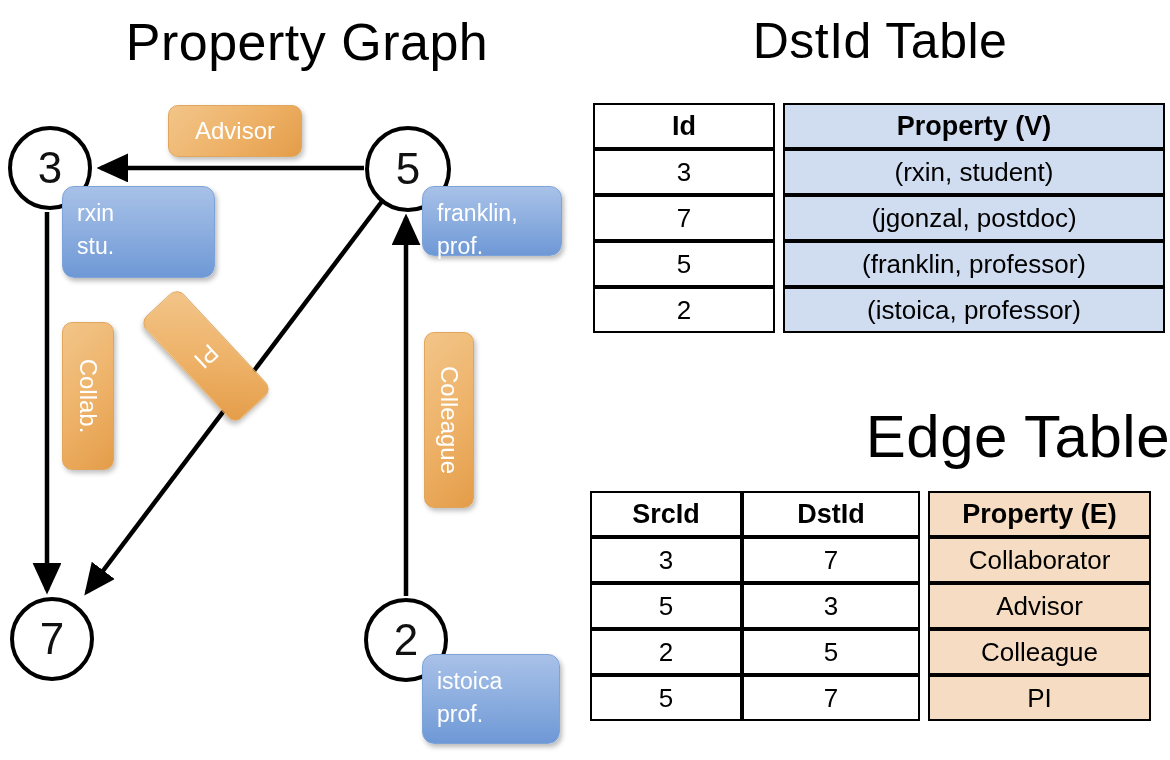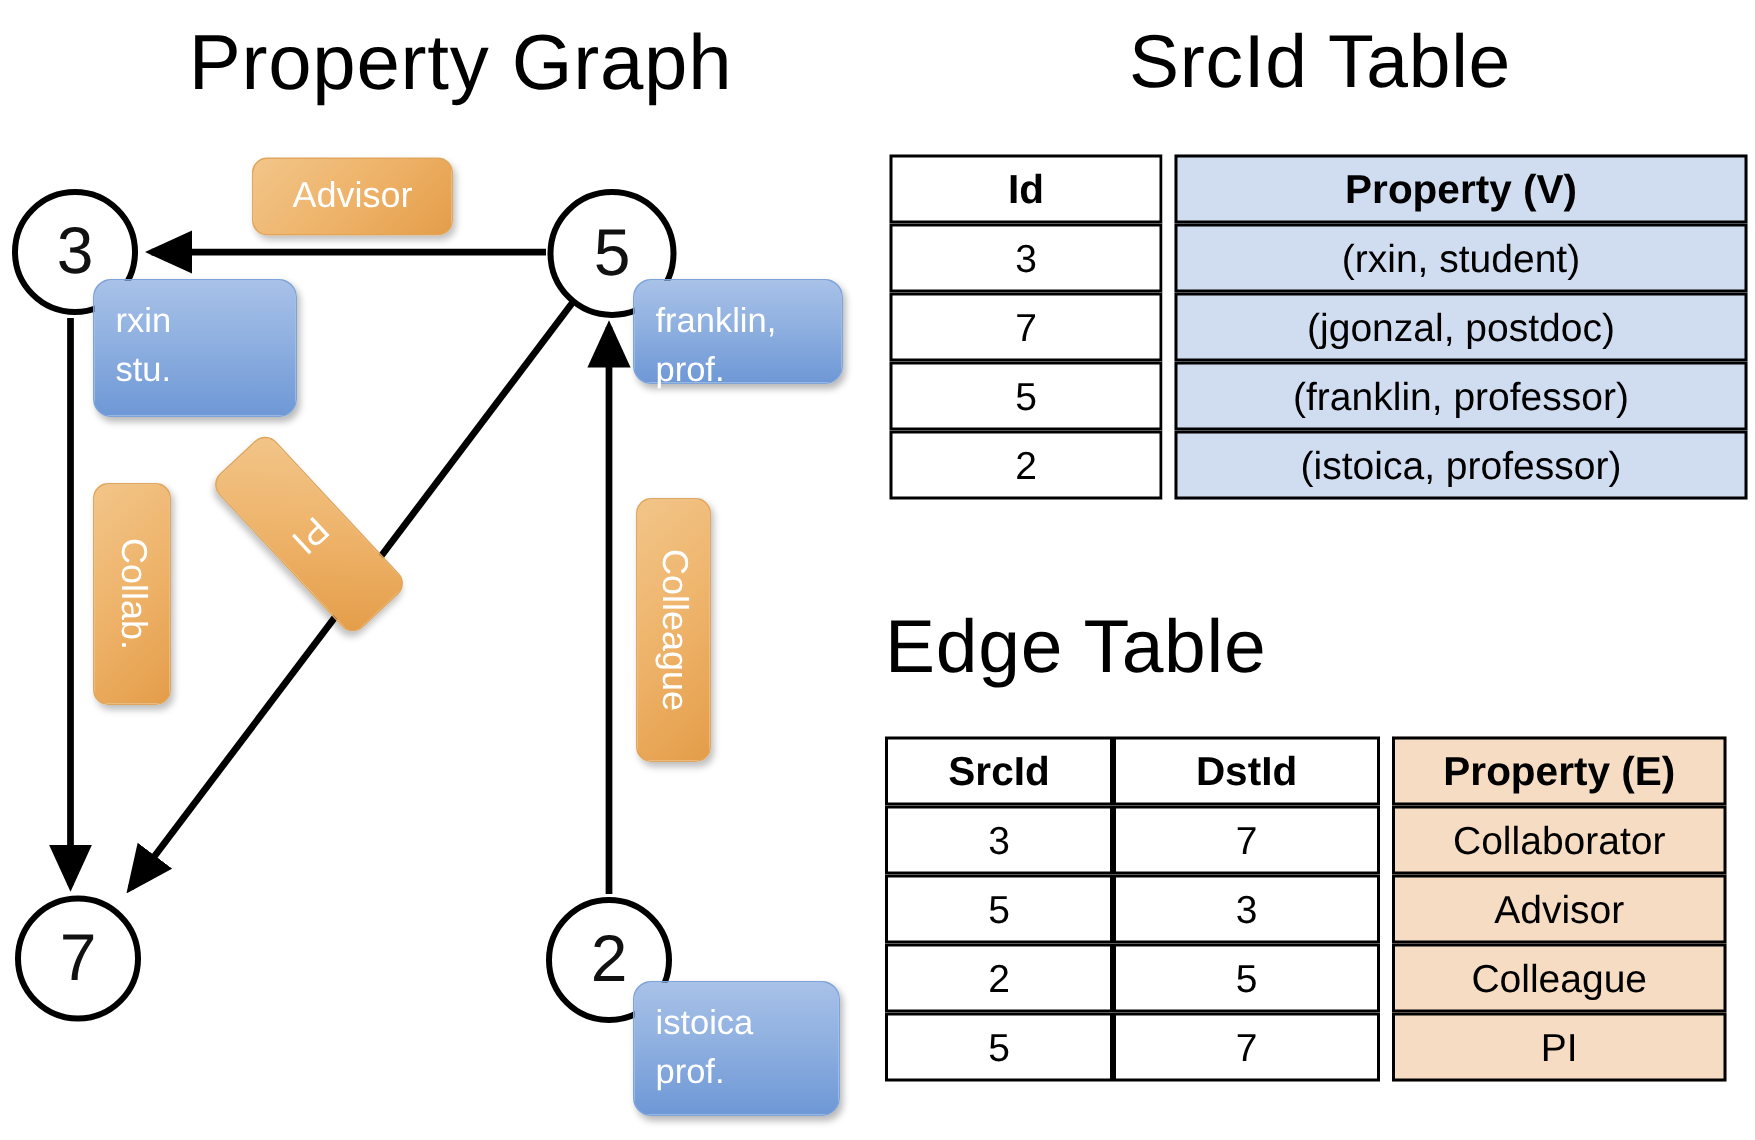--- a/index.html
+++ b/index.html
@@ -20,21 +20,21 @@
   .big-title {
     position: absolute;
     font-family: "Liberation Sans", sans-serif;
     font-weight: 300;
     color: #000;
     white-space: nowrap;
     letter-spacing: 0.5px;
   }
   #title-property-graph { left: 0;   top: 12px;  width: 590px;  text-align: center; font-size: 52px; margin-left: 12px; }
   #title-vertex-table   { left: 590px; top: 12px; width: 580px; text-align: center; font-size: 50px; }
-  #title-edge-table     { left: 590px; top: 402px; width: 580px; text-align: left; font-size: 50px; }
+  #title-edge-table     { left: 590px; top: 402px; width: 580px; text-align: right; font-size: 60px; }
 
   
   #graph-panel {
     position: absolute;
     left: 0; top: 0;
     width: 590px; height: 760px;
   }
   #graph-svg {
     position: absolute;
     left: 0; top: 0;
@@ -71,21 +71,21 @@
     box-shadow: 2px 3px 5px rgba(0,0,0,0.28);
     color: #ffffff;
     font-size: 23px;
     font-weight: 300;
     font-family: "Liberation Sans", sans-serif;
     line-height: 1.45;
     padding: 10px 14px;
     box-sizing: border-box;
     z-index: 6;
   }
-  #prop-rxin     { left: 62px;  top: 186px; width: 136px; height: 92px; }
+  #prop-rxin     { left: 62px;  top: 186px; width: 153px; height: 92px; }
   #prop-franklin { left: 422px; top: 186px; width: 140px; height: 70px; }
   #prop-jgonzal  { left: 62px;  top: 654px; width: 138px; height: 90px; }
   #prop-istoica  { left: 422px; top: 654px; width: 138px; height: 90px; }
 
   
   .edge-label {
     position: absolute;
     border-radius: 10px;
     background: linear-gradient(135deg, #f2c589 0%, #eeb36a 50%, #e49d49 100%);
     border: 1px solid #e0a65c;
@@ -144,21 +144,21 @@
   #edge-table { left: 590px; top: 491px; }
   #edge-table .src-col  { width: 152px; background: #fff; }
   #edge-table .dst-col  { width: 178px; background: #fff; }
   #edge-table .eprop-col{ width: 223px; background: #f5dcc2; }
 </style>
 </head>
 <body>
 
 <div class="big-title" id="title-property-graph">Property Graph</div>
 
-<div class="big-title" id="title-vertex-table">SrcId Table</div>
+<div class="big-title" id="title-vertex-table">DstId Table</div>
 
 <div class="big-title" id="title-edge-table">Edge Table</div>
 
 <div id="graph-panel">
 
   <svg id="graph-svg" viewBox="0 0 590 760">
     <defs>
       <marker id="arrowhead" markerWidth="7" markerHeight="7" refX="6" refY="3.2" orient="auto" markerUnits="strokeWidth">
         <path d="M0,0 L7,3.2 L0,6.4 z" fill="#000"></path>
       </marker>

